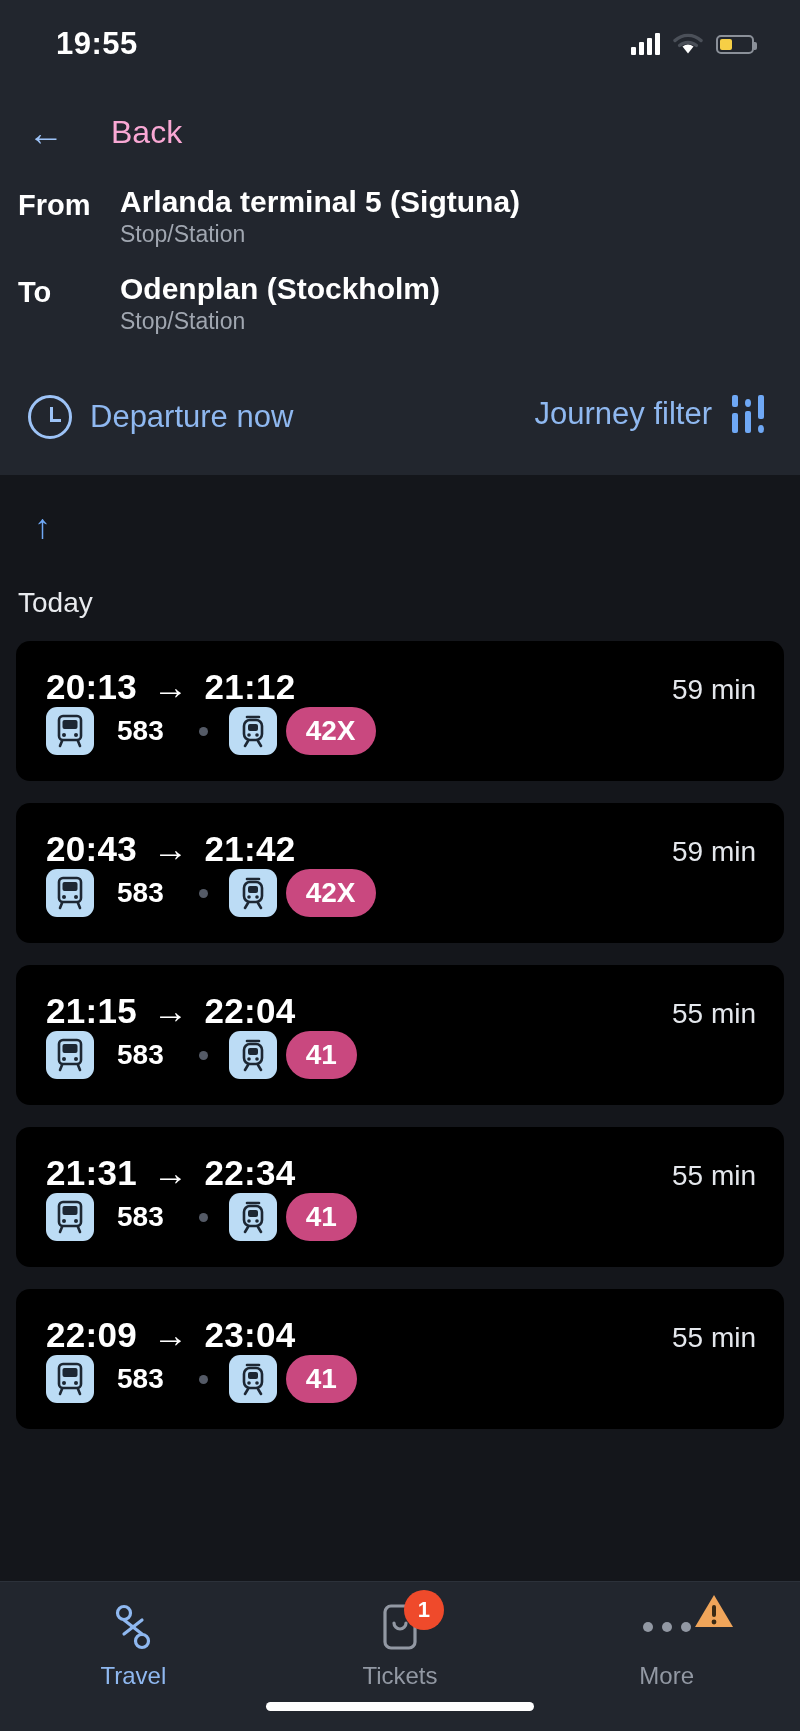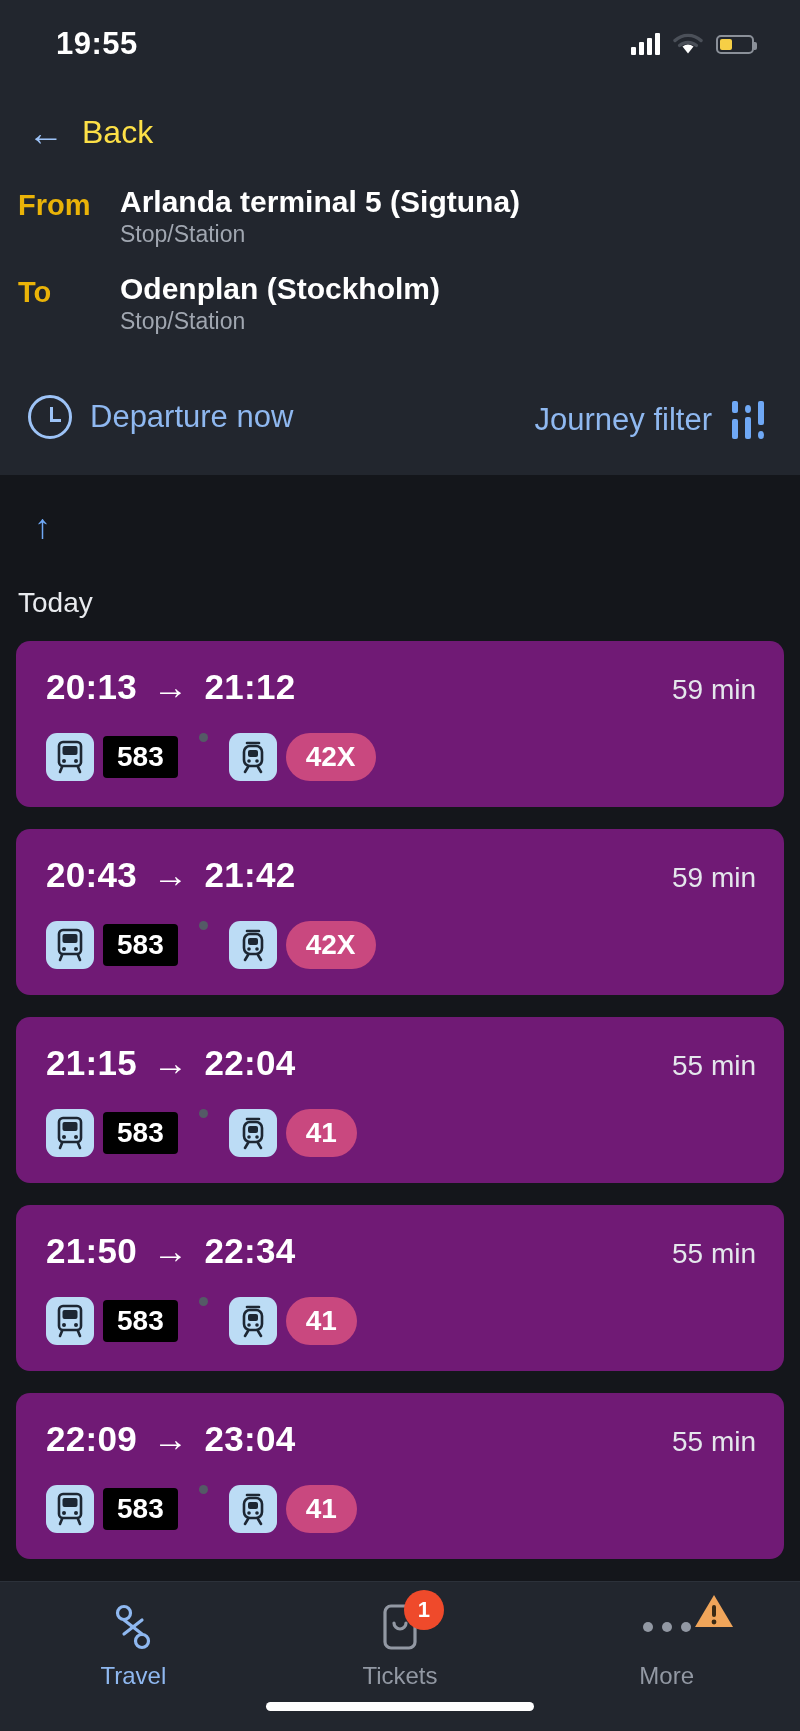--- a/index.html
+++ b/index.html
@@ -28,30 +28,30 @@
   .bars i:nth-child(3) { height: 17px; }
   .bars i:nth-child(4) { height: 22px; }
   .battery { width: 38px; height: 19px; border: 2px solid #8b9099; border-radius: 5px; padding: 2px; position: relative; }
   .battery::after { content:""; position:absolute; right:-5px; top:5px; width:3px; height:8px; background:#8b9099; border-radius:0 2px 2px 0; }
   .battery span { display:block; height:100%; width:40%; background:#f6cf46; border-radius:2px; }
 
   
   .header { background: #22262e; padding: 0 0 36px 0; }
   .back-row { display:flex; align-items:center; gap: 18px; padding: 26px 0 0 28px; }
   .back-arrow { color:#9dc3f7; font-size: 36px; line-height:1; }
-  .back-label { color:#fde047; font-size: 32px; }
+  .back-label { color:#f9a8d4; font-size: 32px; margin-left: 29px; }
 
   .od { padding: 34px 0 0 18px; }
   .od-row { display:flex; align-items:flex-start; }
-  .od-key { width: 102px; flex:0 0 102px; color:#eab308; font-size:29px; font-weight:700; padding-top:4px; }
+  .od-key { width: 102px; flex:0 0 102px; color:#ffffff; font-size:29px; font-weight:700; padding-top:4px; }
   .od-val { color:#ffffff; font-size:30px; font-weight:700; }
   .od-sub { color:#a0a6b0; font-size:23px; margin-top:2px; }
   .od-block { margin-bottom: 24px; }
 
-  .filters { display:flex; align-items:flex-end; justify-content:space-between; padding: 36px 36px 0 28px; }
+  .filters { display:flex; align-items:flex-start; justify-content:space-between; padding: 36px 36px 0 28px; }
   .dep-now { display:flex; align-items:center; gap:18px; }
   .clock { width:44px; height:44px; border:3px solid #9dc3f7; border-radius:50%; position:relative; }
   .clock::before { content:""; position:absolute; left:50%; top:9px; width:3px; height:14px; background:#9dc3f7; transform-origin: bottom center; }
   .clock::after { content:""; position:absolute; left:50%; top:21px; width:11px; height:3px; background:#9dc3f7; }
   .dep-label { color:#8fb8f0; font-size:31px; }
   .jf { display:flex; align-items:center; gap:20px; }
   .jf-label { color:#8fb8f0; font-size:31px; }
   .sliders { display:flex; align-items:flex-end; gap:7px; height:38px; }
   .sliders .col { position:relative; width:6px; height:38px; }
   .sliders .col b { position:absolute; left:0; width:6px; background:#6fa8f5; border-radius:2px; display:block; }
@@ -63,28 +63,28 @@
   .sliders .col.c b:nth-child(2){ top:30px; height:8px; border-radius:50%; }
 
   
   .results { flex:1 1 auto; background:#14161b; padding: 0 16px; overflow:hidden; }
   .earlier { display:flex; align-items:center; gap:22px; padding: 34px 0 0 18px; }
   .up-arrow { color:#6fa8f5; font-size:34px; line-height:1; }
   .earlier-label { color:#8fb8f0; font-size:31px; }
   .today { color:#e8eaee; font-size:28px; padding: 44px 0 0 2px; }
 
   .card {
-    background:#701a75; border-radius:14px;
+    background:#000000; border-radius:14px;
     margin-top: 22px; padding: 26px 28px 26px 30px;
   }
   .card-top { display:flex; align-items:baseline; justify-content:space-between; }
   .times { color:#ffffff; font-size:35px; font-weight:700; letter-spacing:0.3px; }
   .times .arr { font-weight:400; padding: 0 6px; }
   .dur { color:#e4e7ec; font-size:28px; }
-  .legs { display:flex; align-items:flex-start; gap:12px; margin-top: 26px; }
+  .legs { display:flex; align-items:center; gap:12px; }
 
   .mode-icon {
     width:48px; height:48px; border-radius:11px; background:#bcdcf5;
     display:flex; align-items:center; justify-content:center;
   }
   .mode-icon svg { display:block; }
   .line-box {
     background:#000000; color:#ffffff; font-size:28px; font-weight:700;
     border-radius:4px; padding: 7px 14px; line-height:1; min-width:66px; text-align:center;
   }
@@ -301,21 +301,21 @@
                   <circle cx="19" cy="21" r="1.8" fill="#1d2733"></circle>
                   <path d="M10 27 L7 32 M20 27 L23 32" stroke="#1d2733" stroke-width="2.6" stroke-linecap="round"></path>
                 </svg>
               </span>
               <span class="line-pill">41</span>
             </span>
           </div>
         </div>
         <div class="card">
           <div class="card-top">
-            <div class="times"><span>21:50</span><span class="arr"> → </span><span>22:34</span></div>
+            <div class="times"><span>21:31</span><span class="arr"> → </span><span>22:34</span></div>
             <div class="dur">55 min</div>
           </div>
           <div class="legs">
             <span class="leg">
               <span class="mode-icon">
                 <svg width="30" height="34" viewBox="0 0 30 34">
                   <rect x="4" y="2" width="22" height="24" rx="4" stroke="#1d2733" stroke-width="2.6" fill="none"></rect>
                   <rect x="7.5" y="6" width="15" height="9" rx="2" fill="#1d2733"></rect>
                   <circle cx="9" cy="21" r="2" fill="#1d2733"></circle>
                   <circle cx="21" cy="21" r="2" fill="#1d2733"></circle>

